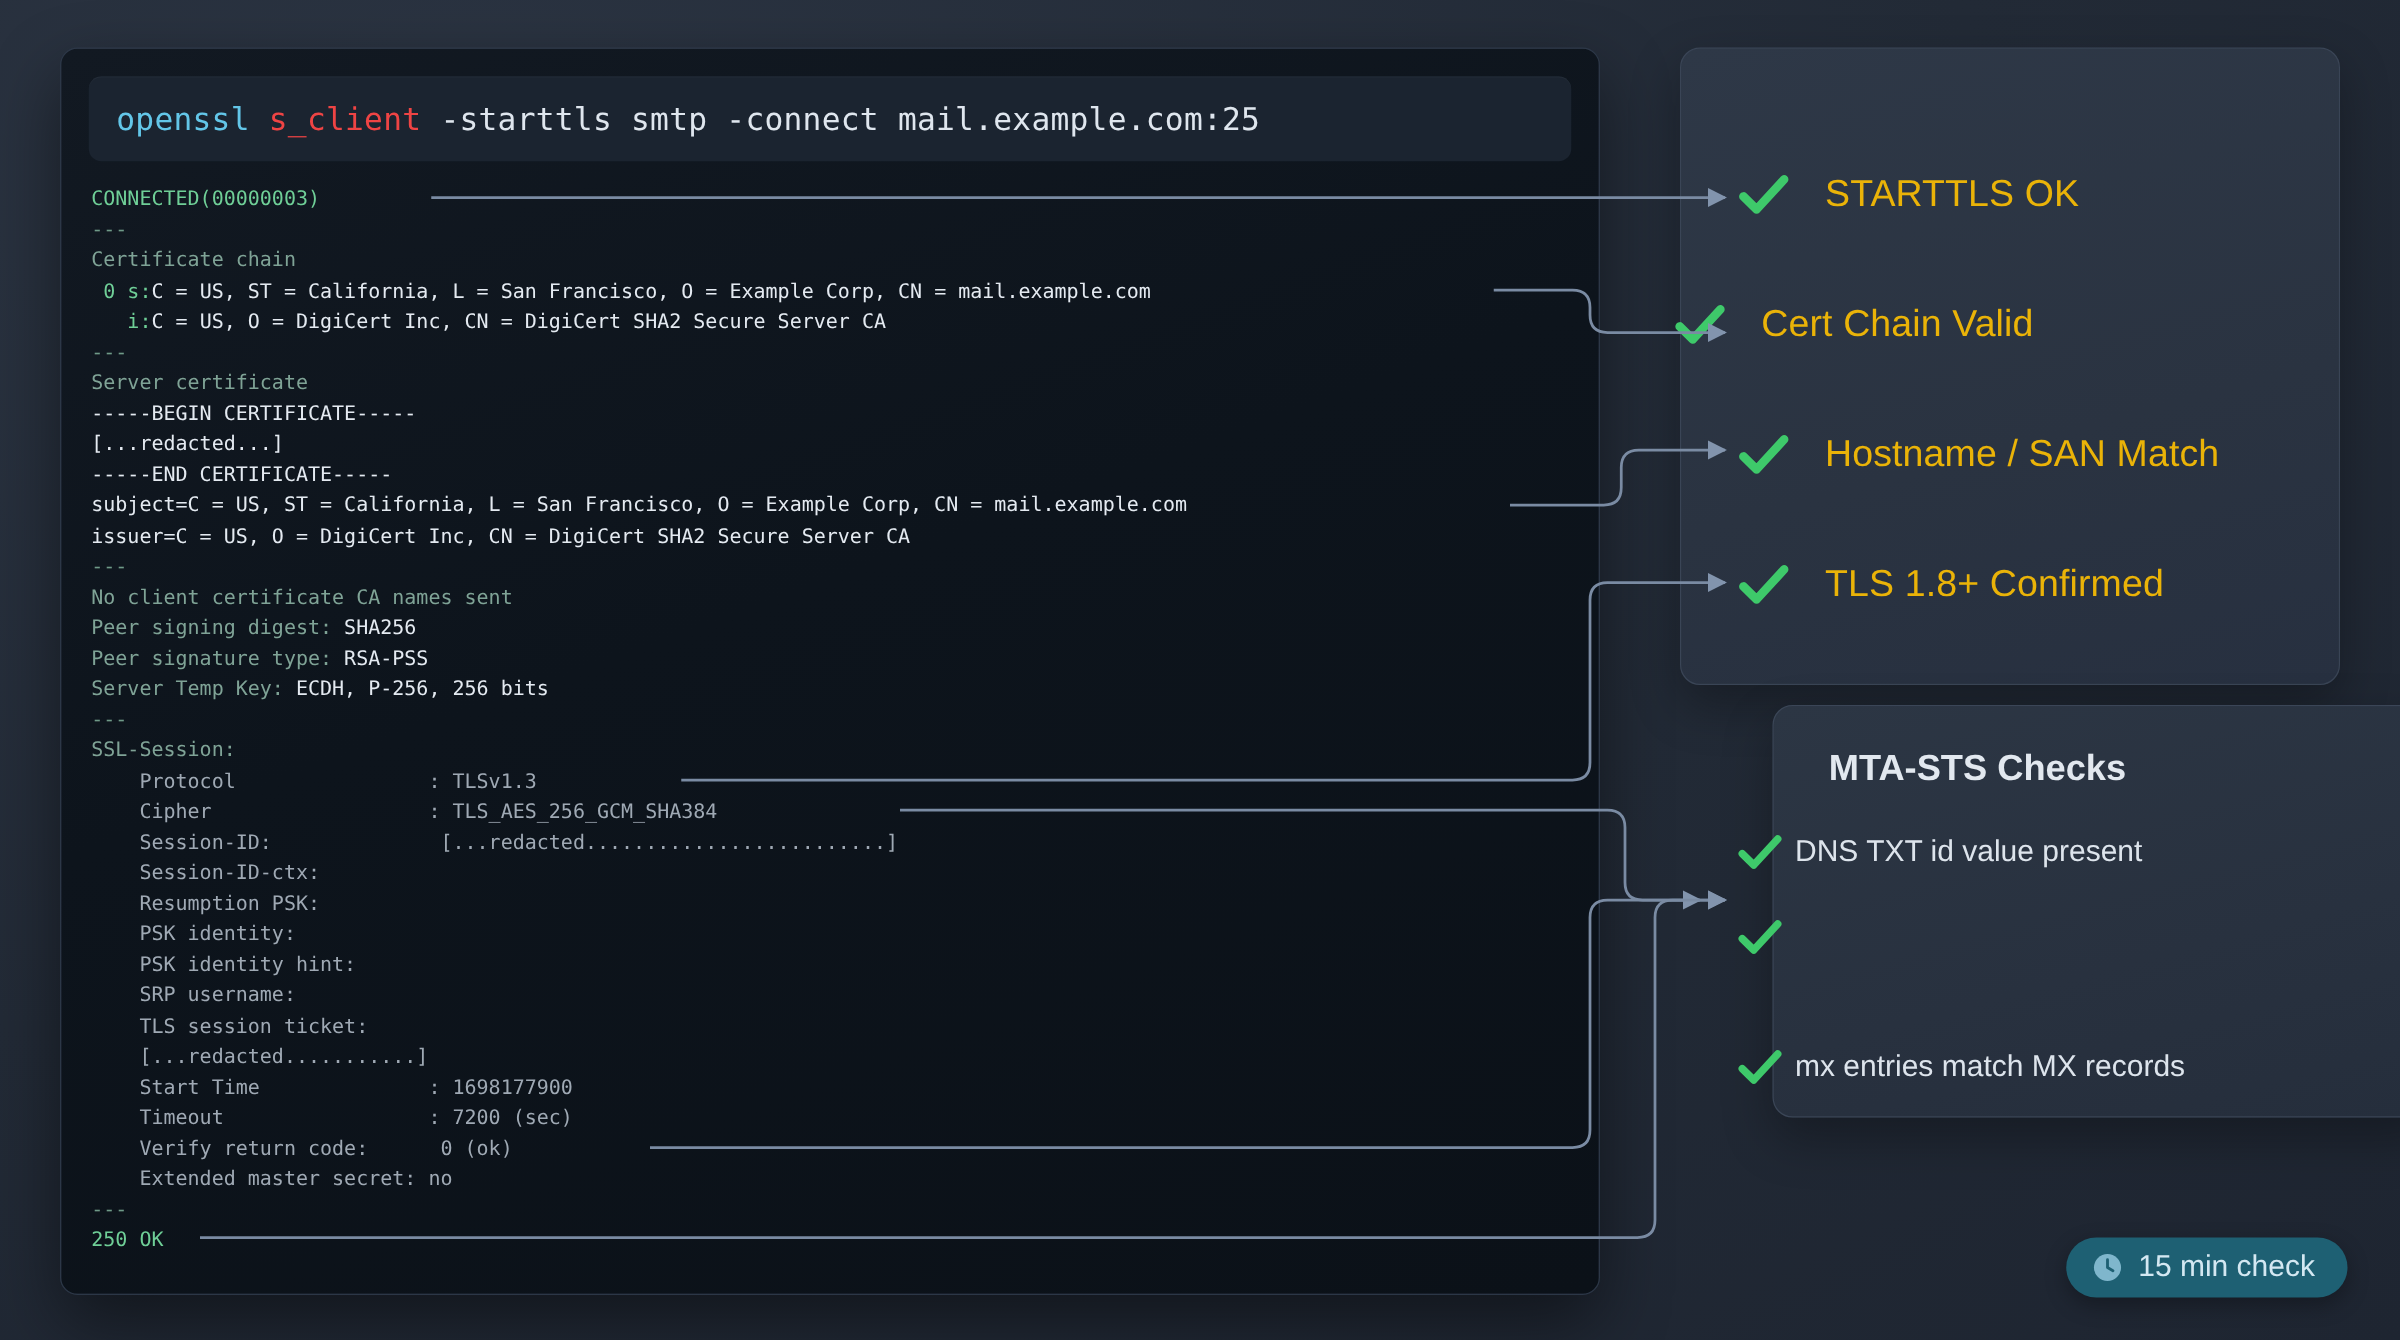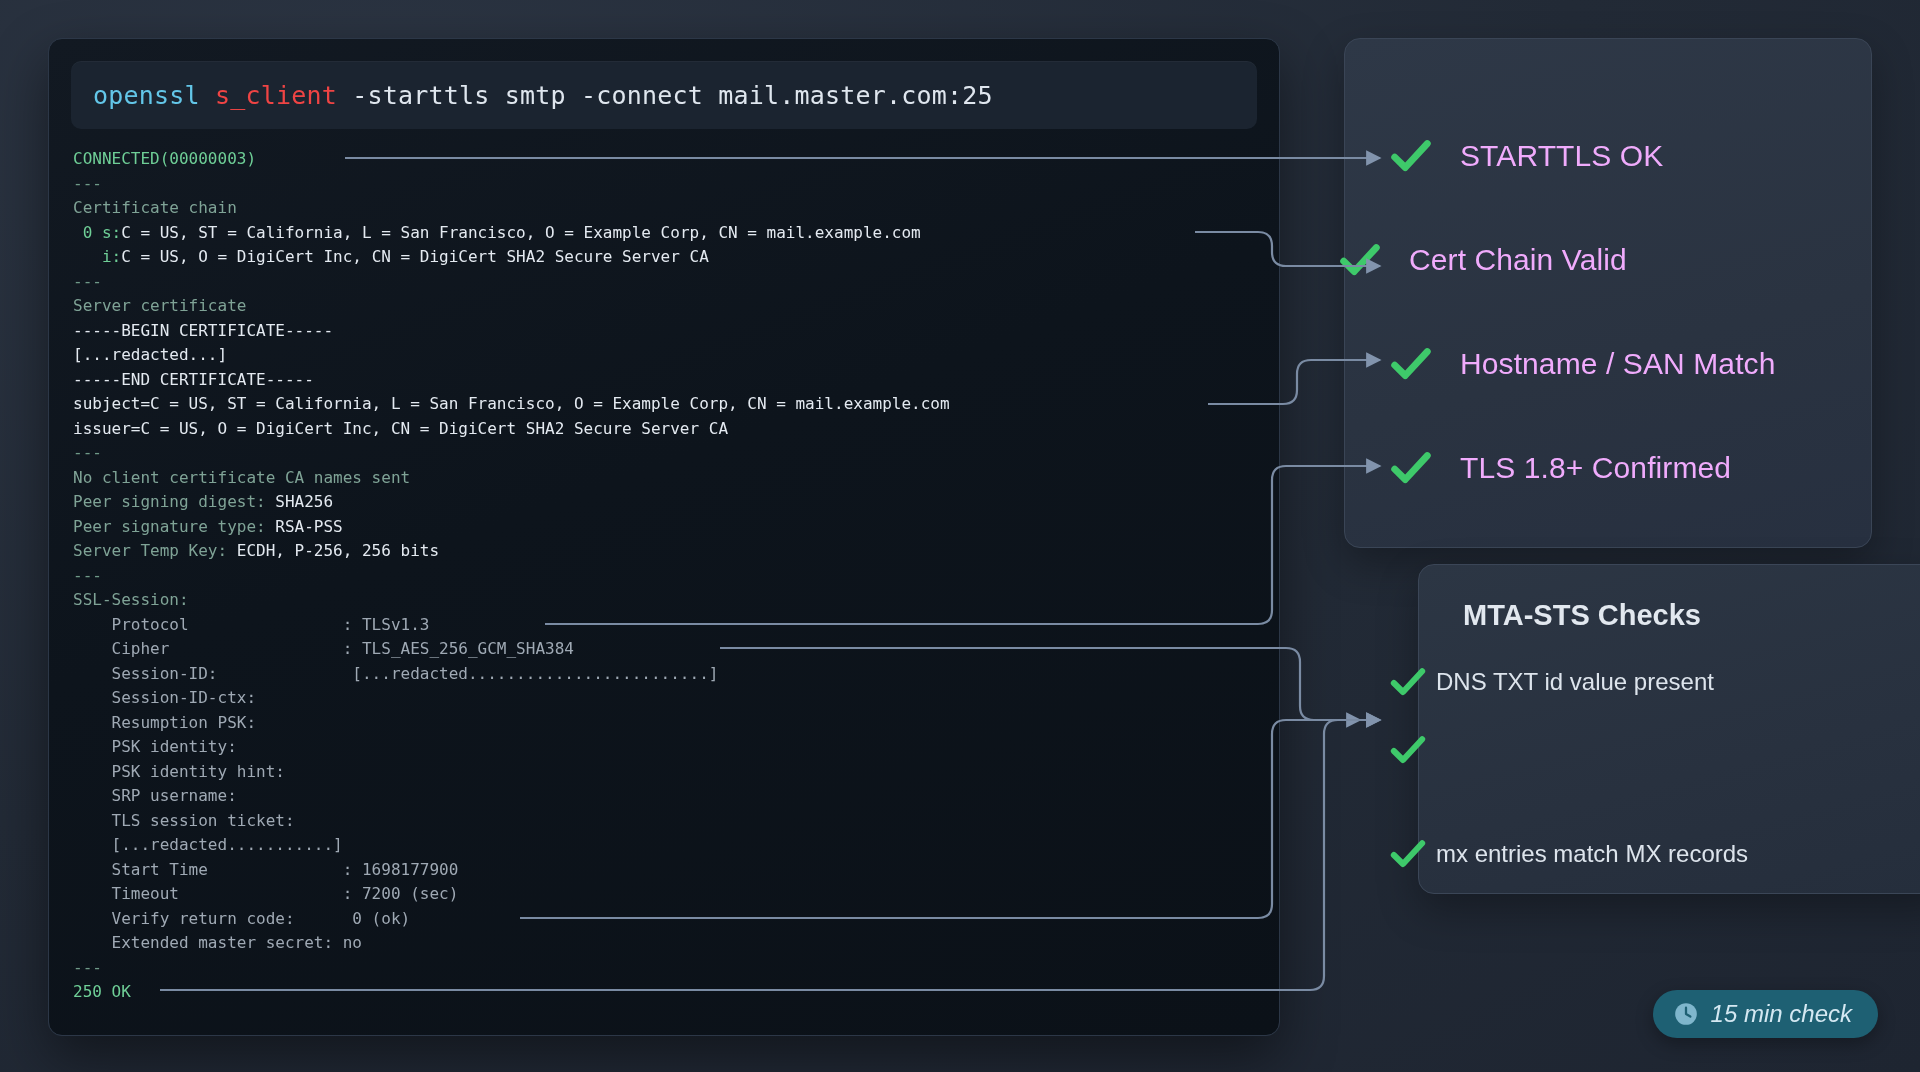--- a/index.html
+++ b/index.html
@@ -94,21 +94,21 @@
   .result-row {
     position: absolute;
     left: 44px;
     display: flex;
     align-items: center;
     gap: 26px;
     height: 52px;
   }
   .result-row .rlabel {
     font-size: 30px;
-    color: #f0abfc;
+    color: #eab308;
     white-space: nowrap;
     letter-spacing: .1px;
   }
 
   .check {
     width: 46px; height: 46px;
     flex: 0 0 46px;
     display: block;
   }
 
@@ -155,36 +155,35 @@
     bottom: 34px;
     height: 48px;
     display: flex;
     align-items: center;
     gap: 12px;
     padding: 0 26px 0 20px;
     background: #1e6073;
     border-radius: 26px;
     z-index: 6;
     box-shadow: 0 6px 18px rgba(0,0,0,.30);
-    font-style: italic;
   }
   .badge .btext {
     font-size: 24px;
     color: #d4e8f2;
     white-space: nowrap;
   }
   .clock-icon { width: 26px; height: 26px; display: block; }
 </style>
 </head>
 <body>
 
 <div class="terminal">
 
   <div class="cmdbar">
-    <span class="cmdtext"><span class="kw">openssl</span> <span class="sub">s_client</span> <span>-starttls smtp -connect mail.master.com:25</span></span>
+    <span class="cmdtext"><span class="kw">openssl</span> <span class="sub">s_client</span> <span>-starttls smtp -connect mail.example.com:25</span></span>
   </div>
 
   <div class="termbody" id="term-body"><div class="line c-green">CONNECTED(00000003)</div><div class="line c-dash">---</div><div class="line c-label">Certificate chain</div><div class="line"><span class="c-green"> 0 s:</span><span class="c-white">C = US, ST = California, L = San Francisco, O = Example Corp, CN = mail.example.com</span></div><div class="line"><span class="c-green">   i:</span><span class="c-white">C = US, O = DigiCert Inc, CN = DigiCert SHA2 Secure Server CA</span></div><div class="line c-dash">---</div><div class="line c-label">Server certificate</div><div class="line c-white">-----BEGIN CERTIFICATE-----</div><div class="line c-white">[...redacted...]</div><div class="line c-white">-----END CERTIFICATE-----</div><div class="line c-white">subject=C = US, ST = California, L = San Francisco, O = Example Corp, CN = mail.example.com</div><div class="line c-white">issuer=C = US, O = DigiCert Inc, CN = DigiCert SHA2 Secure Server CA</div><div class="line c-dash">---</div><div class="line c-label">No client certificate CA names sent</div><div class="line"><span class="c-label">Peer signing digest:</span><span class="c-white"> SHA256</span></div><div class="line"><span class="c-label">Peer signature type:</span><span class="c-white"> RSA-PSS</span></div><div class="line"><span class="c-label">Server Temp Key:</span><span class="c-white"> ECDH, P-256, 256 bits</span></div><div class="line c-dash">---</div><div class="line c-label">SSL-Session:</div><div class="line c-dim">    Protocol                : TLSv1.3</div><div class="line c-dim">    Cipher                  : TLS_AES_256_GCM_SHA384</div><div class="line c-dim">    Session-ID:              [...redacted.........................]</div><div class="line c-dim">    Session-ID-ctx:</div><div class="line c-dim">    Resumption PSK:</div><div class="line c-dim">    PSK identity:</div><div class="line c-dim">    PSK identity hint:</div><div class="line c-dim">    SRP username:</div><div class="line c-dim">    TLS session ticket:</div><div class="line c-dim">    [...redacted...........]</div><div class="line c-dim">    Start Time              : 1698177900</div><div class="line c-dim">    Timeout                 : 7200 (sec)</div><div class="line c-dim">    Verify return code:      0 (ok)</div><div class="line c-dim">    Extended master secret: no</div><div class="line c-dash">---</div><div class="line c-green">250 OK</div></div>
 </div>
 
 <svg id="connectors" viewBox="0 0 1920 1072">
   <defs>
     <marker id="arrow" viewBox="0 0 10 10" refX="9" refY="5" markerWidth="7" markerHeight="7" orient="auto-start-reverse">
       <path d="M 0 0 L 10 5 L 0 10 z" fill="#8294ad"></path>
     </marker>

